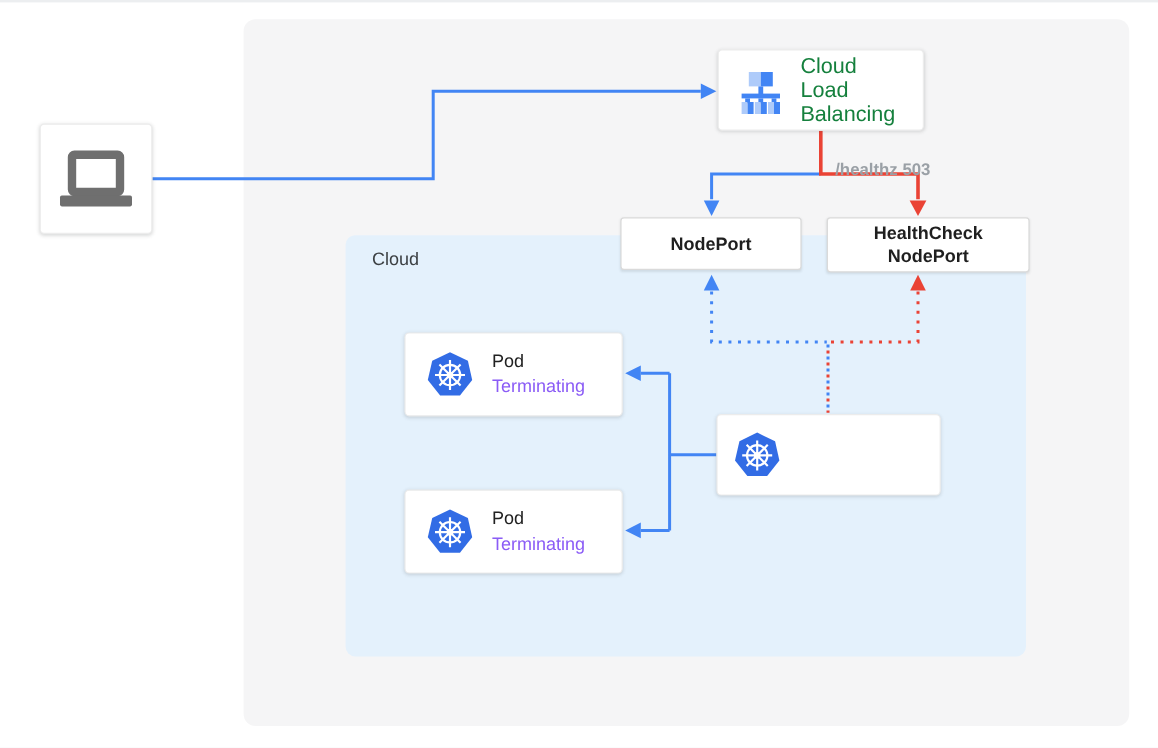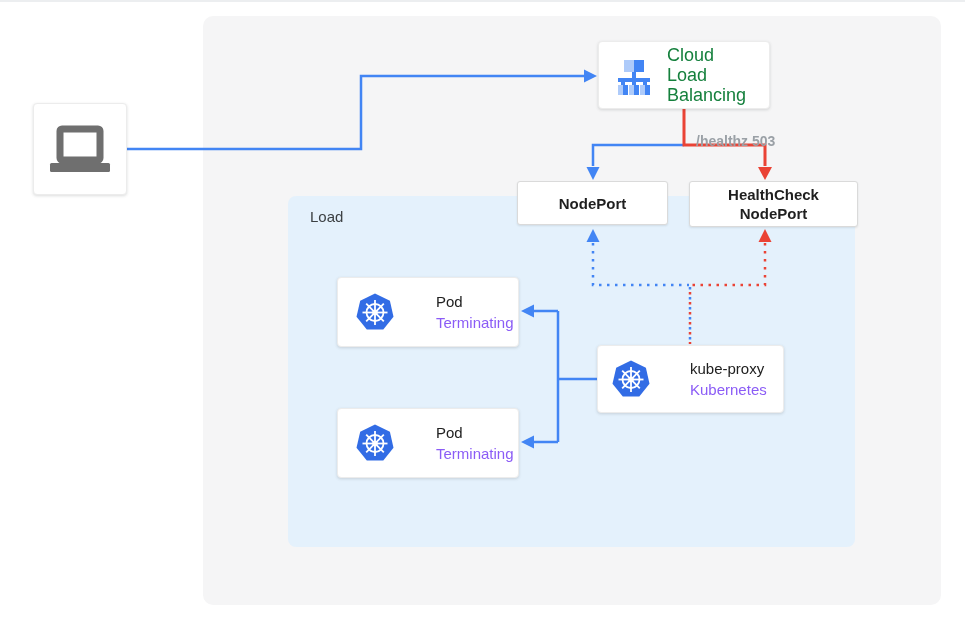--- a/index.html
+++ b/index.html
@@ -39,31 +39,31 @@
   .pod-card{width:182px;height:70px;padding-left:17px;gap:15px;}
   .pod1{left:337px;top:277px;}
   .pod2{left:337px;top:408px;}
   .kproxy-card{left:597px;top:345px;width:187px;height:68px;padding-left:13px;gap:13px;}
   .card-title{font-size:15px;color:#212121;line-height:21px;}
   .card-sub{font-size:15px;color:#8b5cf6;line-height:21px;}
   .healthz{
     position:absolute;left:696px;top:120px;font-size:14px;font-weight:bold;color:#9aa0a6;margin-top:13px;
   }
   svg.wires{position:absolute;left:0;top:0;pointer-events:none;}
-  .stack{display:flex;flex-direction:column;justify-content:center;margin-left:26px;}
+  .stack{display:flex;flex-direction:column;justify-content:center;}
 </style>
 </head>
 <body>
 
 <div class="top-hairline"></div>
 
 <div class="panel"></div>
 
 <div class="nodes">
-  <div class="nodes-label">Load</div>
+  <div class="nodes-label">Cloud</div>
 </div>
 
 <svg class="wires" width="965" height="623" viewBox="0 0 965 623">
 
   <path d="M127,149 H361 V76 H584" fill="none" stroke="#4285f4" stroke-width="2.5"></path>
   <polygon points="597,76 584,69.5 584,82.5" fill="#4285f4"></polygon>
 
   <path d="M684,145 H593 V166" fill="none" stroke="#4285f4" stroke-width="2.5"></path>
   <polygon points="593,180 586.5,167 599.5,167" fill="#4285f4"></polygon>
 
@@ -157,17 +157,13 @@
     <polygon points="20,1.5 34.9,8.7 38.5,24.7 28.3,37.6 11.8,37.6 1.5,24.7 5.2,8.7" fill="#326ce5"></polygon>
     <g stroke="#ffffff" stroke-width="1.8" fill="none">
       <line x1="20" y1="8" x2="20" y2="33"></line>
       <line x1="7.5" y1="20.5" x2="32.5" y2="20.5"></line>
       <line x1="11.2" y1="11.7" x2="28.8" y2="29.3"></line>
       <line x1="11.2" y1="29.3" x2="28.8" y2="11.7"></line>
       <circle cx="20" cy="20.5" r="8.5"></circle>
     </g>
     <circle cx="20" cy="20.5" r="2.8" fill="#ffffff"></circle>
   </svg>
-  <div class="stack">
-    <div class="card-title">kube-proxy</div>
-    <div class="card-sub">Kubernetes</div>
-  </div>
 </div>
 
 </body></html>

